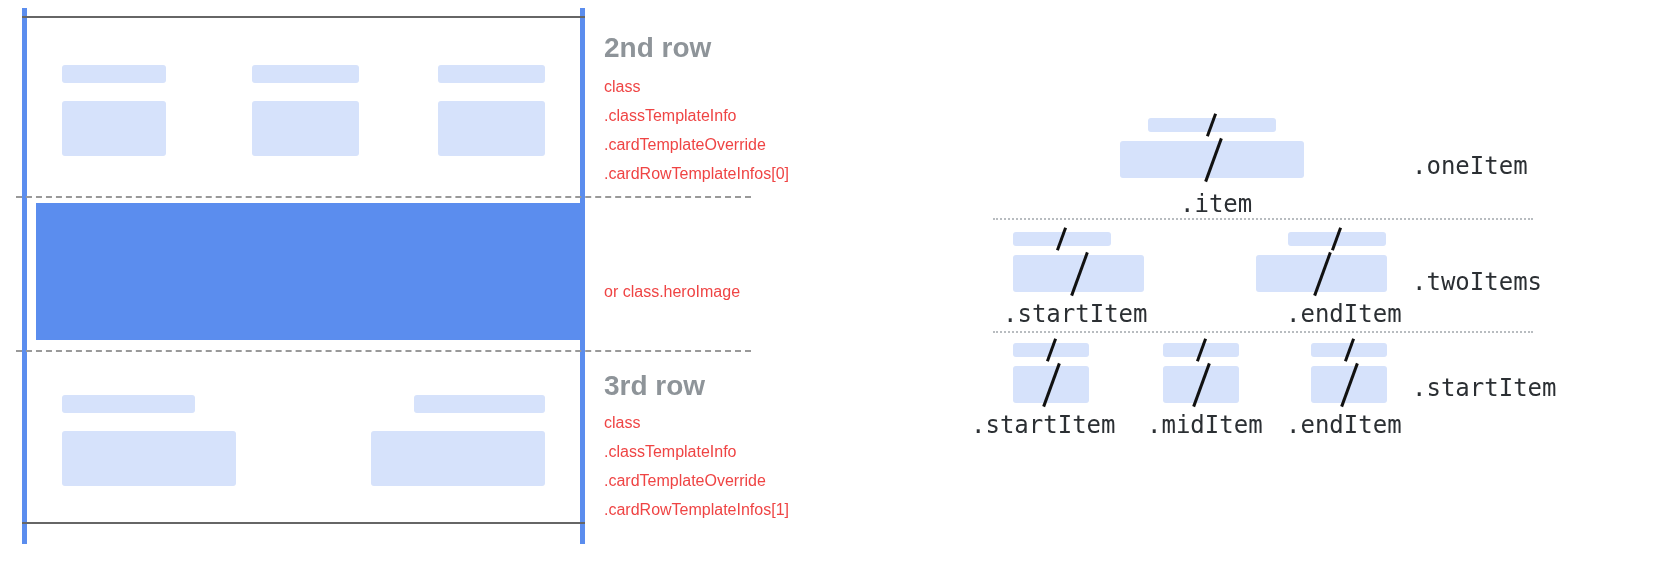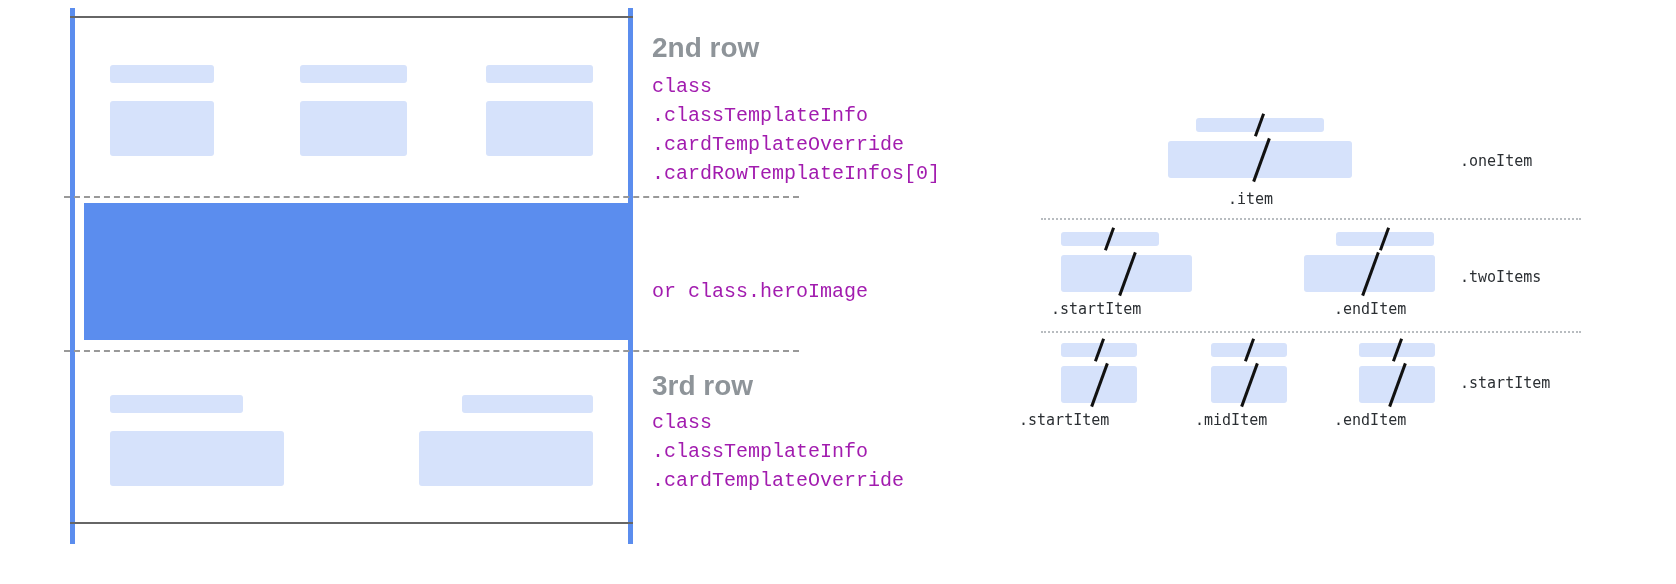--- a/index.html
+++ b/index.html
@@ -2,56 +2,56 @@
 <html><head>
 <meta charset="utf-8">
 <style>
   html,body{margin:0;padding:0;}
   body{
     width:1676px;height:584px;
     background:#ffffff;
     font-family:"Liberation Sans", sans-serif;
     overflow:hidden;
   }
-  .stage{position:relative;width:1408px;height:584px;margin-left:48px;}
+  .stage{position:relative;width:1408px;height:584px;}
 
   
   .v-rule{position:absolute;background:#5b8dee;width:5px;}
   .h-rule{position:absolute;background:#666;height:2px;}
   .dash-rule{position:absolute;border-top:2px dashed #999;height:0;}
 
   .chip{position:absolute;background:#d6e2fb;border-radius:3px;}
   .hero{position:absolute;background:#5b8dee;}
 
   .row-title{
     position:absolute;
     font-size:28px;font-weight:bold;color:#8e9499;
     letter-spacing:0;
     white-space:pre;
   }
   .mono{
     position:absolute;
-    font-family:Liberation Mono, monospace;
-    font-size:20px;color:#a21caf;
+    font-family:Liberation Sans, sans-serif;
+    font-size:16px;color:#ef4444;
     white-space:pre;line-height:29px;
   }
 
   
   .slashbox{position:absolute;}
   .slashbox .bar{position:absolute;left:0;top:0;width:100%;height:100%;background:#d6e2fb;border-radius:3px;}
   .slashbox .slash{
     position:absolute;
     width:3px;background:#111;
     transform:rotate(20deg);
     transform-origin:center center;
   }
   .label-mono{
     position:absolute;
     font-family:"DejaVu Sans Mono", monospace;
-    font-size:15px;color:#2b2f33;white-space:pre;
+    font-size:24px;color:#2b2f33;white-space:pre;
   }
   .dotted-rule{position:absolute;border-top:2px dotted #b8bcc0;height:0;}
 </style>
 </head>
 <body>
 
 <div class="stage">
 
   <div class="v-rule" style="left:22px;top:8px;height:536px;"></div>
   <div class="v-rule" style="left:580px;top:8px;height:536px;"></div>
@@ -82,20 +82,21 @@
   <div class="mono" style="left:604px;top:101px;">.classTemplateInfo</div>
   <div class="mono" style="left:604px;top:130px;">.cardTemplateOverride</div>
   <div class="mono" style="left:604px;top:159px;">.cardRowTemplateInfos[0]</div>
 
   <div class="mono" style="left:604px;top:277px;">or class.heroImage</div>
 
   <div class="row-title" style="left:604px;top:370px;">3rd row</div>
   <div class="mono" style="left:604px;top:408px;">class</div>
   <div class="mono" style="left:604px;top:437px;">.classTemplateInfo</div>
   <div class="mono" style="left:604px;top:466px;">.cardTemplateOverride</div>
+  <div class="mono" style="left:604px;top:495px;">.cardRowTemplateInfos[1]</div>
 
   <div class="slashbox" style="left:1148px;top:118px;width:128px;height:14px;">
     <div class="bar"></div>
     <div class="slash" style="left:62px;top:-5px;height:24px;"></div>
   </div>
   <div class="slashbox" style="left:1120px;top:253px;width:0;height:0;"></div>
   <div class="slashbox" style="left:1120px;top:141px;width:184px;height:37px;">
     <div class="bar"></div>
     <div class="slash" style="left:92px;top:-4px;height:46px;"></div>
   </div>

